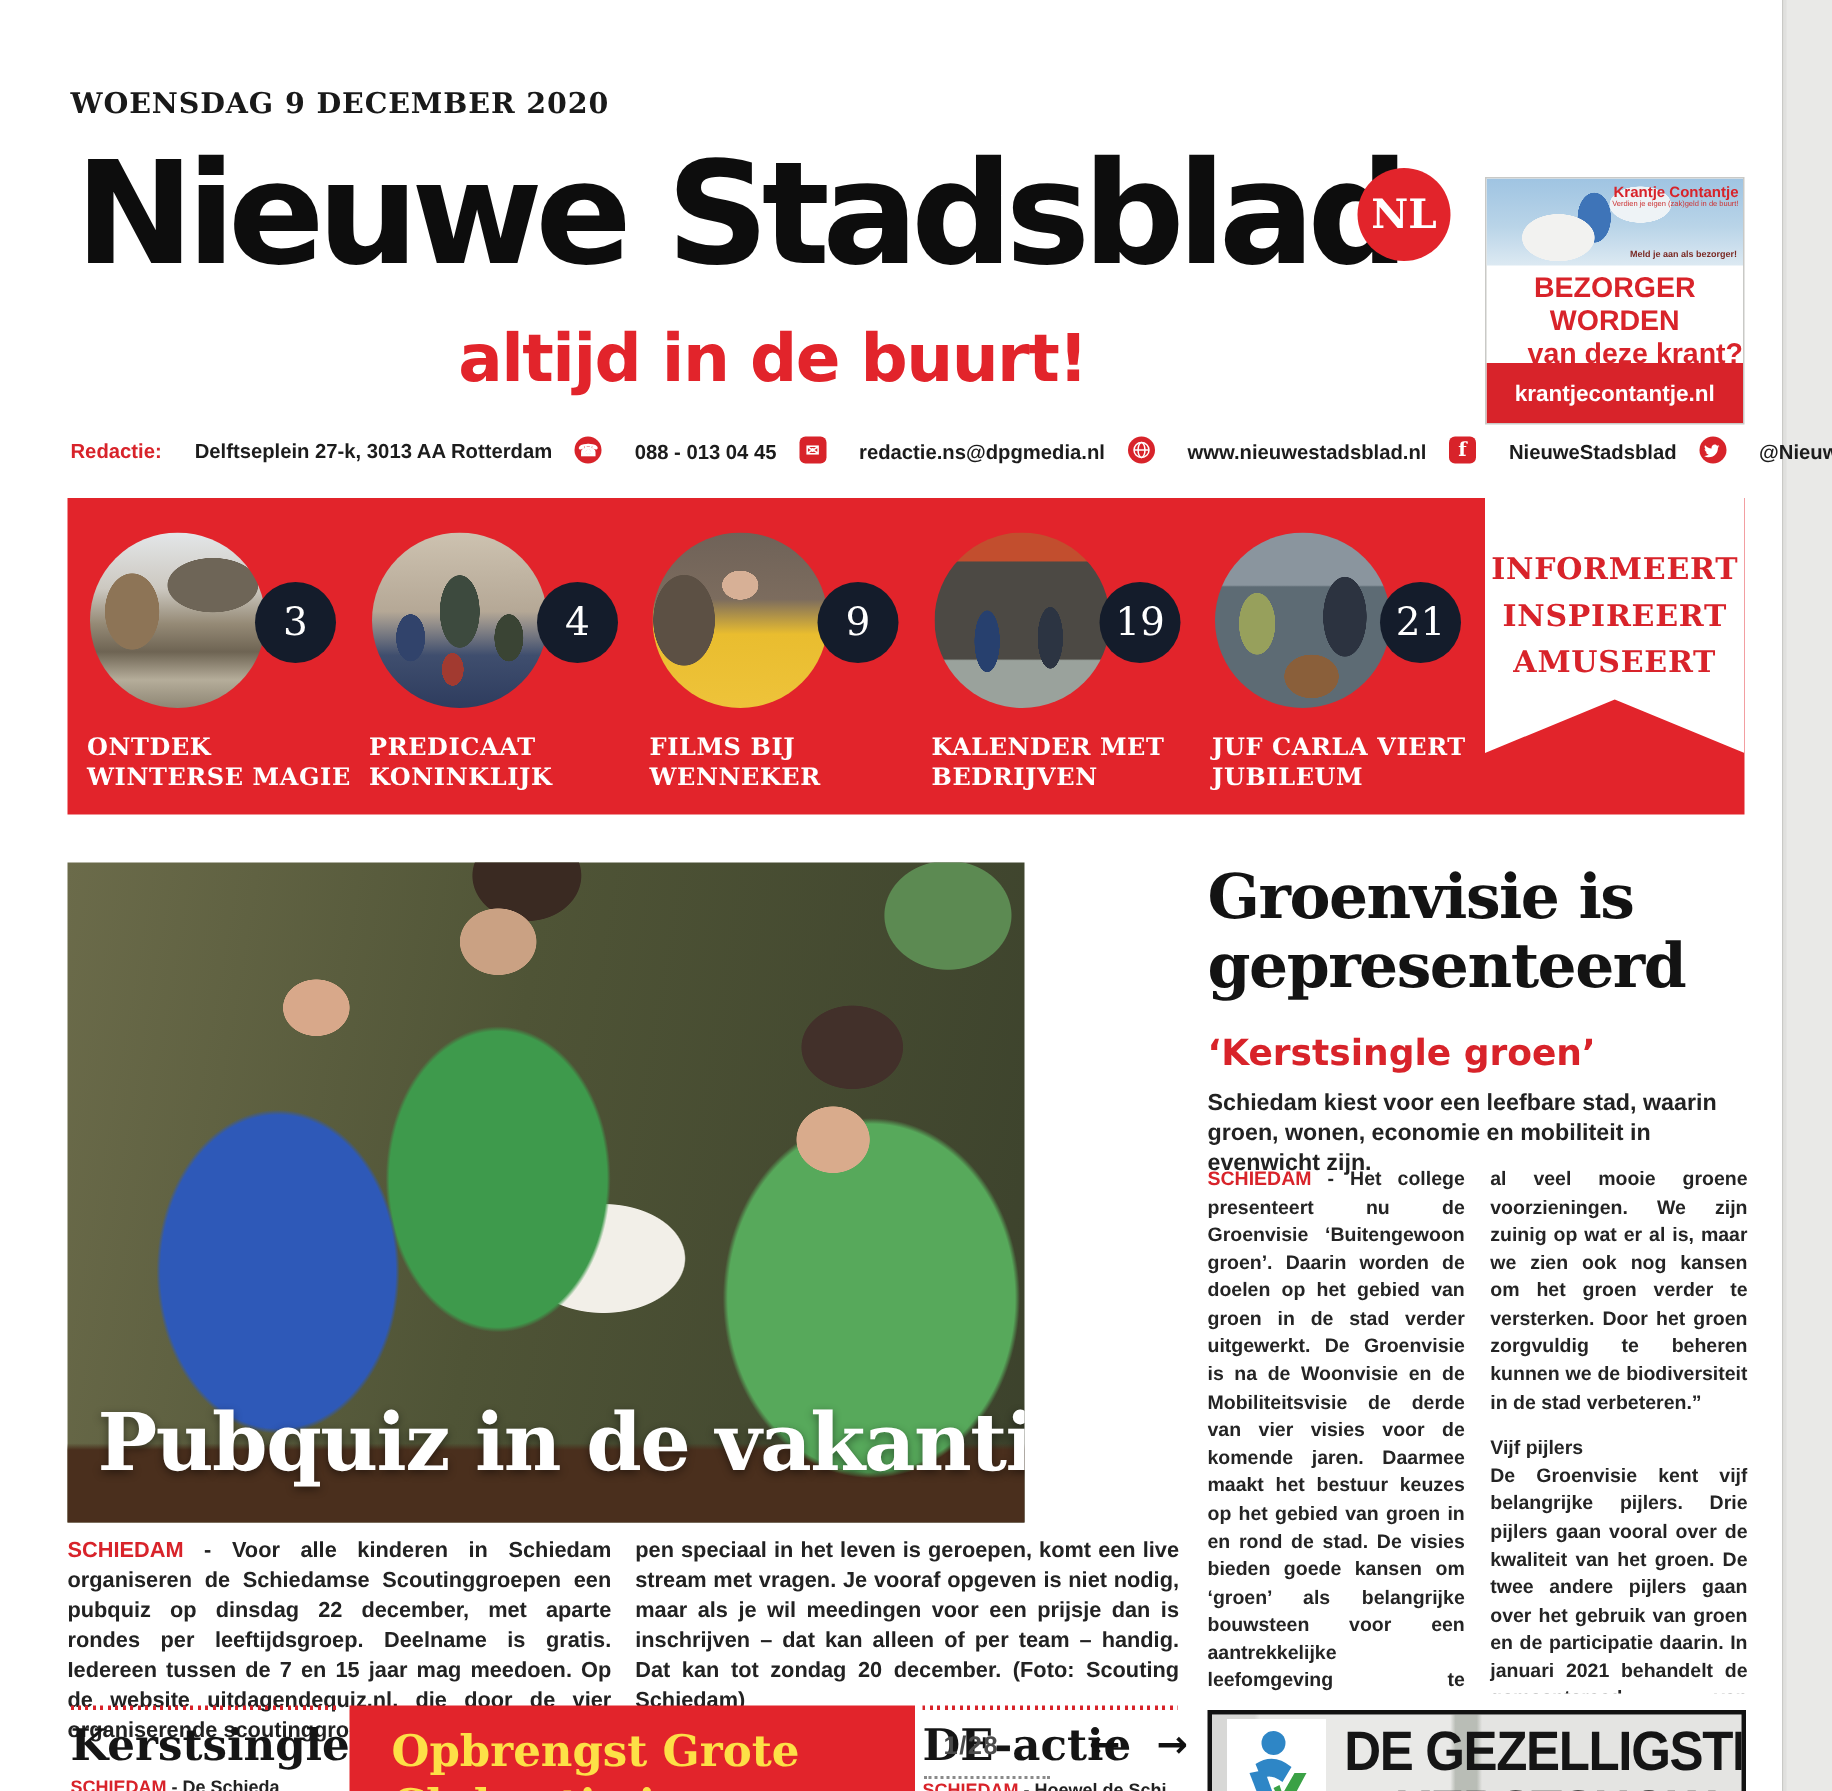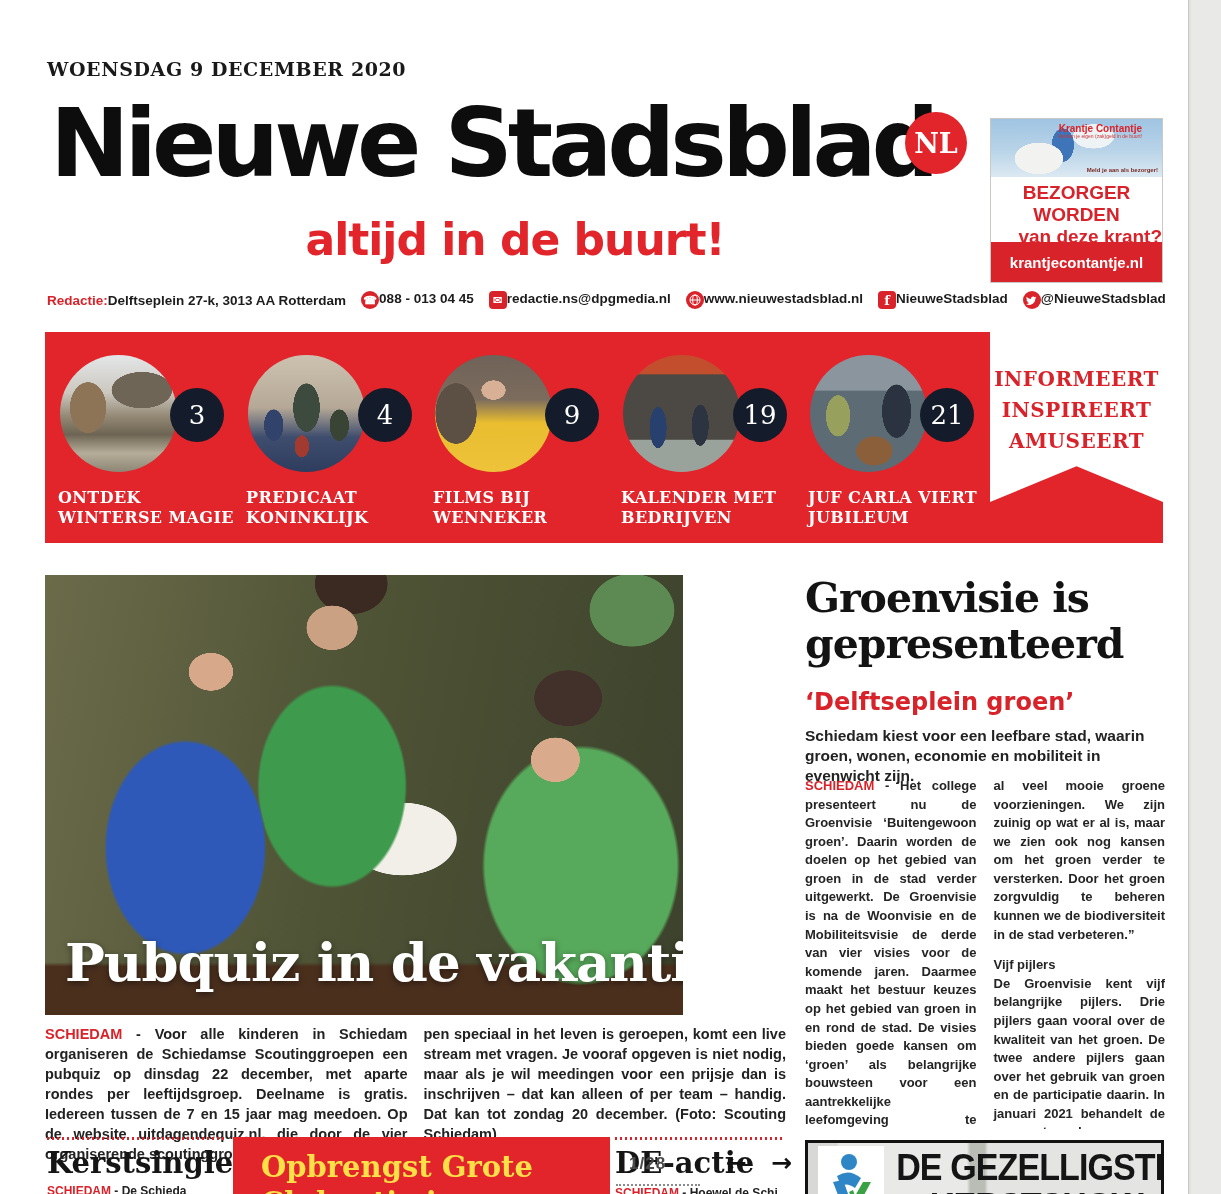--- a/index.html
+++ b/index.html
@@ -20,34 +20,34 @@
   .tagline { left:295px; top:214px; width:440px; text-align:center; font-family:"DejaVu Sans", sans-serif;
              font-weight:bold; font-size:44px; letter-spacing:-1px; color:#e2242b; }
 
   
   .dlv-ad { left:990px; top:118px; width:173px; height:165px; border:1px solid #c9c9c6; background:#fff; overflow:hidden; }
   .dlv-photo { position:relative; width:100%; height:58px;
        background: radial-gradient(ellipse 40px 26px at 28% 68%, #f2f2f0 0 60%, transparent 61%),
                    radial-gradient(ellipse 34px 20px at 60% 30%, #eef3f6 0 60%, transparent 61%),
                    radial-gradient(ellipse 20px 30px at 42% 45%, #3e74b8 0 55%, transparent 56%),
                    linear-gradient(180deg,#9fc4e2 0%, #b9d4e8 55%, #dce9f2 100%); }
-  .dlv-brand { position:absolute; right:20px; top:4px; font-size:10px; font-weight:bold; color:#d8232a; line-height:1.1; text-align:right; }
+  .dlv-brand { position:absolute; right:3px; top:4px; font-size:10px; font-weight:bold; color:#d8232a; line-height:1.1; text-align:right; }
   .dlv-brand small { display:block; font-size:5px; color:#c33; font-weight:normal; }
   .dlv-meld { position:absolute; right:4px; bottom:4px; font-size:6px; font-weight:bold; color:#7a2a24; }
   .dlv-t1 { display:block; text-align:center; margin-top:5px; color:#d8232a; font-family:"Liberation Sans",sans-serif;
             font-weight:bold; font-size:19px; line-height:1.15; }
   .dlv-t2 { display:block; text-align:right; color:#d8232a; font-weight:bold; font-size:19px; line-height:1.15; }
   .dlv-q  { display:block; text-align:center; margin-top:7px; color:#3a3a3a; font-weight:bold; font-style:italic; font-size:13px; }
   .dlv-url { position:absolute; left:0; right:0; bottom:0; height:40px; background:#d8232a; color:#fff;
              font-weight:bold; font-size:15px; display:flex; align-items:center; justify-content:center; }
 
   
   .contact { left:47px; top:291px; width:1060px; display:flex; align-items:center; gap:15px;
              font-size:13.5px; font-weight:600; color:#1c1c1c; white-space:nowrap; }
-  .contact .grp { display:flex; align-items:flex-start; gap:0; }
+  .contact .grp { display:flex; align-items:flex-end; gap:22px; }
   .red { color:#d8232a; }
   .cicon { width:18px; height:18px; background:#d8232a; color:#fff; display:inline-flex; align-items:center;
            justify-content:center; font-size:11px; flex:0 0 auto; }
   .round { border-radius:50%; }
   .sq { border-radius:4px; }
 
   
   .teaser { left:45px; top:332px; width:1118px; height:211px; background:#e2242b; }
   .tz-circle { position:absolute; top:23px; width:117px; height:117px; border-radius:50%; overflow:hidden; }
   .tz-badge { position:absolute; top:56px; width:54px; height:54px; border-radius:50%; background:#141c2b;
@@ -247,21 +247,21 @@
     <div class="lead-col">
       <span class="dl">SCHIEDAM</span>
       <span>- Voor alle kinderen in Schiedam organiseren de Schiedamse Scoutinggroepen een pubquiz op dinsdag 22 december, met aparte rondes per leeftijdsgroep. Deelname is gratis. Iedereen tussen de 7 en 15 jaar mag meedoen. Op de website uitdagendequiz.nl, die door de vier organiserende scoutinggroe-</span>
     </div>
     <div class="lead-col">
       <span>pen speciaal in het leven is geroepen, komt een live stream met vragen. Je vooraf opgeven is niet nodig, maar als je wil meedingen voor een prijsje dan is inschrijven – dat kan alleen of per team – handig. Dat kan tot zondag 20 december. (Foto: Scouting Schiedam)</span>
     </div>
   </div>
 
   <div class="abs g-head">Groenvisie is gepresenteerd</div>
-  <div class="abs g-kicker">‘Delftseplein groen’</div>
+  <div class="abs g-kicker">‘Kerstsingle groen’</div>
   <div class="abs g-intro">Schiedam kiest voor een leefbare stad, waarin groen, wonen, economie en mobiliteit in evenwicht zijn.</div>
   <div class="abs g-cols">
     <div class="g-col">
       <span class="dl">SCHIEDAM</span>
       <span>- Het college presenteert nu de Groenvisie ‘Buitengewoon groen’. Daarin worden de doelen op het gebied van groen in de stad verder uitgewerkt. De Groenvisie is na de Woonvisie en de Mobiliteitsvisie de derde van vier visies voor de komende jaren. Daarmee maakt het bestuur keuzes op het gebied van groen in en rond de stad. De visies bieden goede kansen om ‘groen’ als belangrijke bouwsteen voor een aantrekkelijke leefomgeving te versterken. Wethouder Jeroen Ooijevaar: “Groen is onmisbaar voor het welbevinden van de inwoners in een stad. Schiedam heeft</span>
     </div>
     <div class="g-col">
       <span>al veel mooie groene voorzieningen. We zijn zuinig op wat er al is, maar we zien ook nog kansen om het groen verder te versterken. Door het groen zorgvuldig te beheren kunnen we de biodiversiteit in de stad verbeteren.”</span>
       <div class="g-sub">Vijf pijlers</div>
       <span>De Groenvisie kent vijf belangrijke pijlers. Drie pijlers gaan vooral over de kwaliteit van het groen. De twee andere pijlers gaan over het gebruik van groen en de participatie daarin. In januari 2021 behandelt de gemeenteraad van Schiedam de Groenvisie ‘Buitengewoon groen’.</span>

